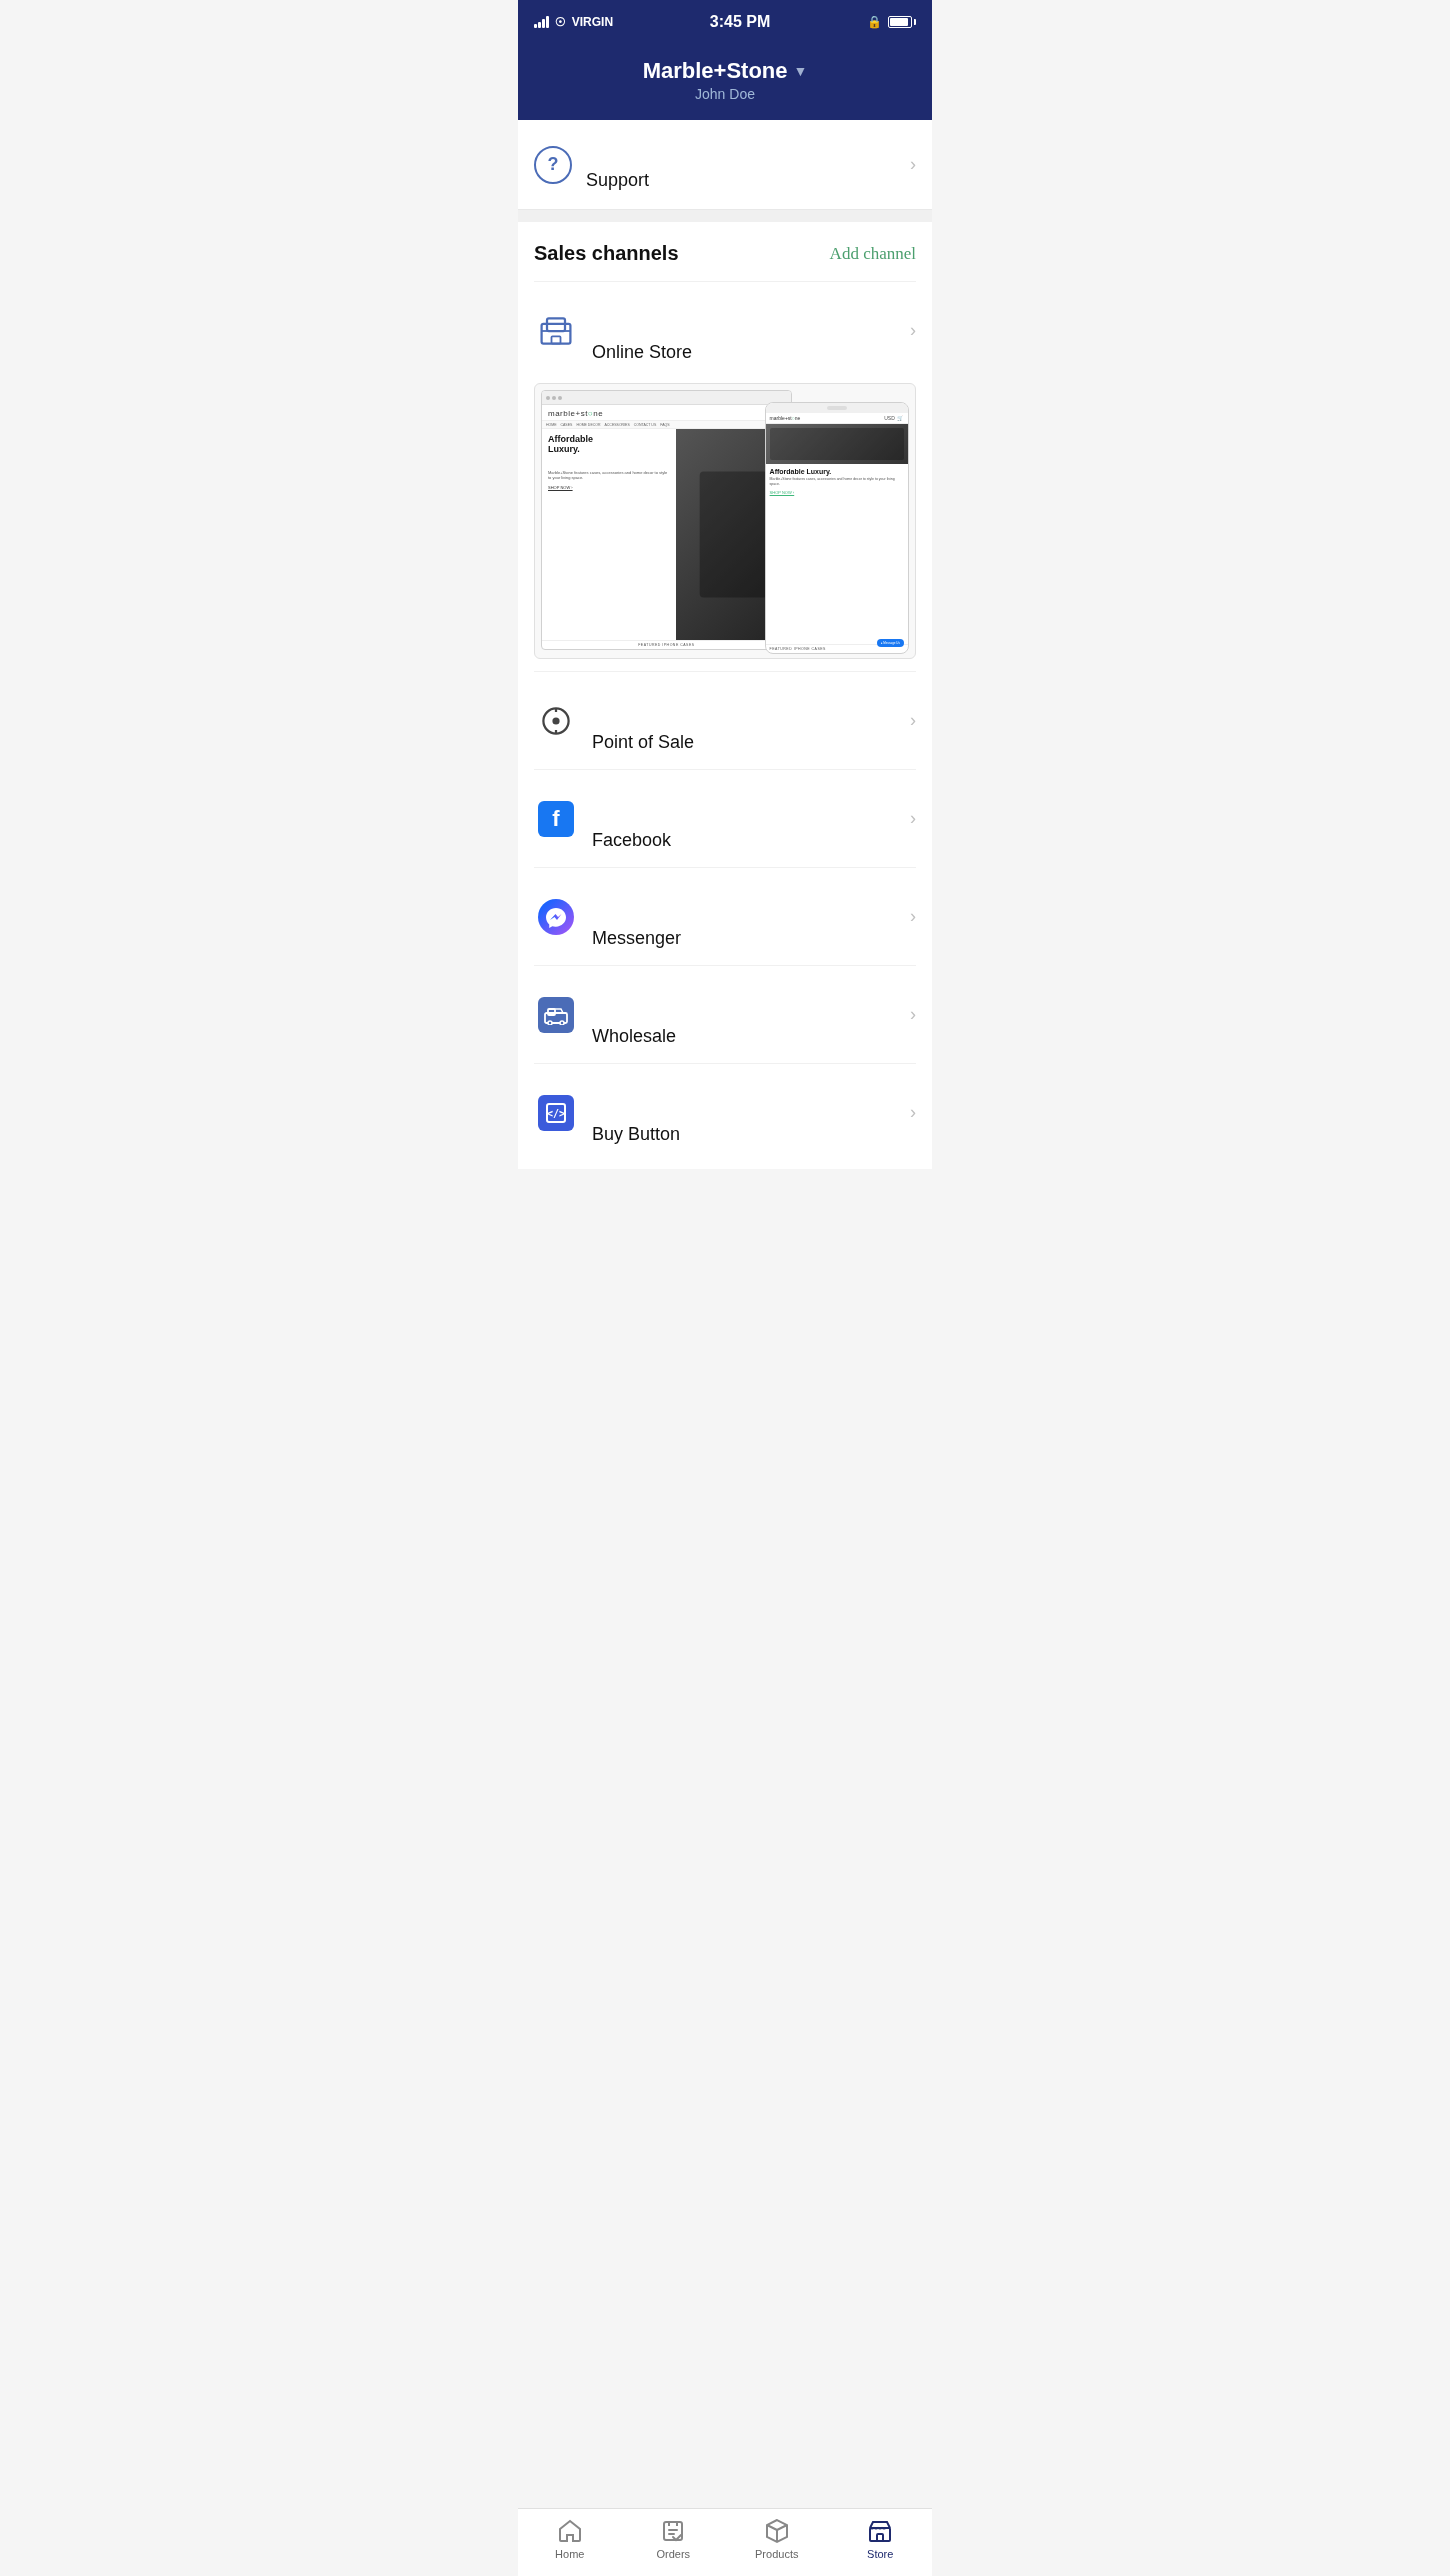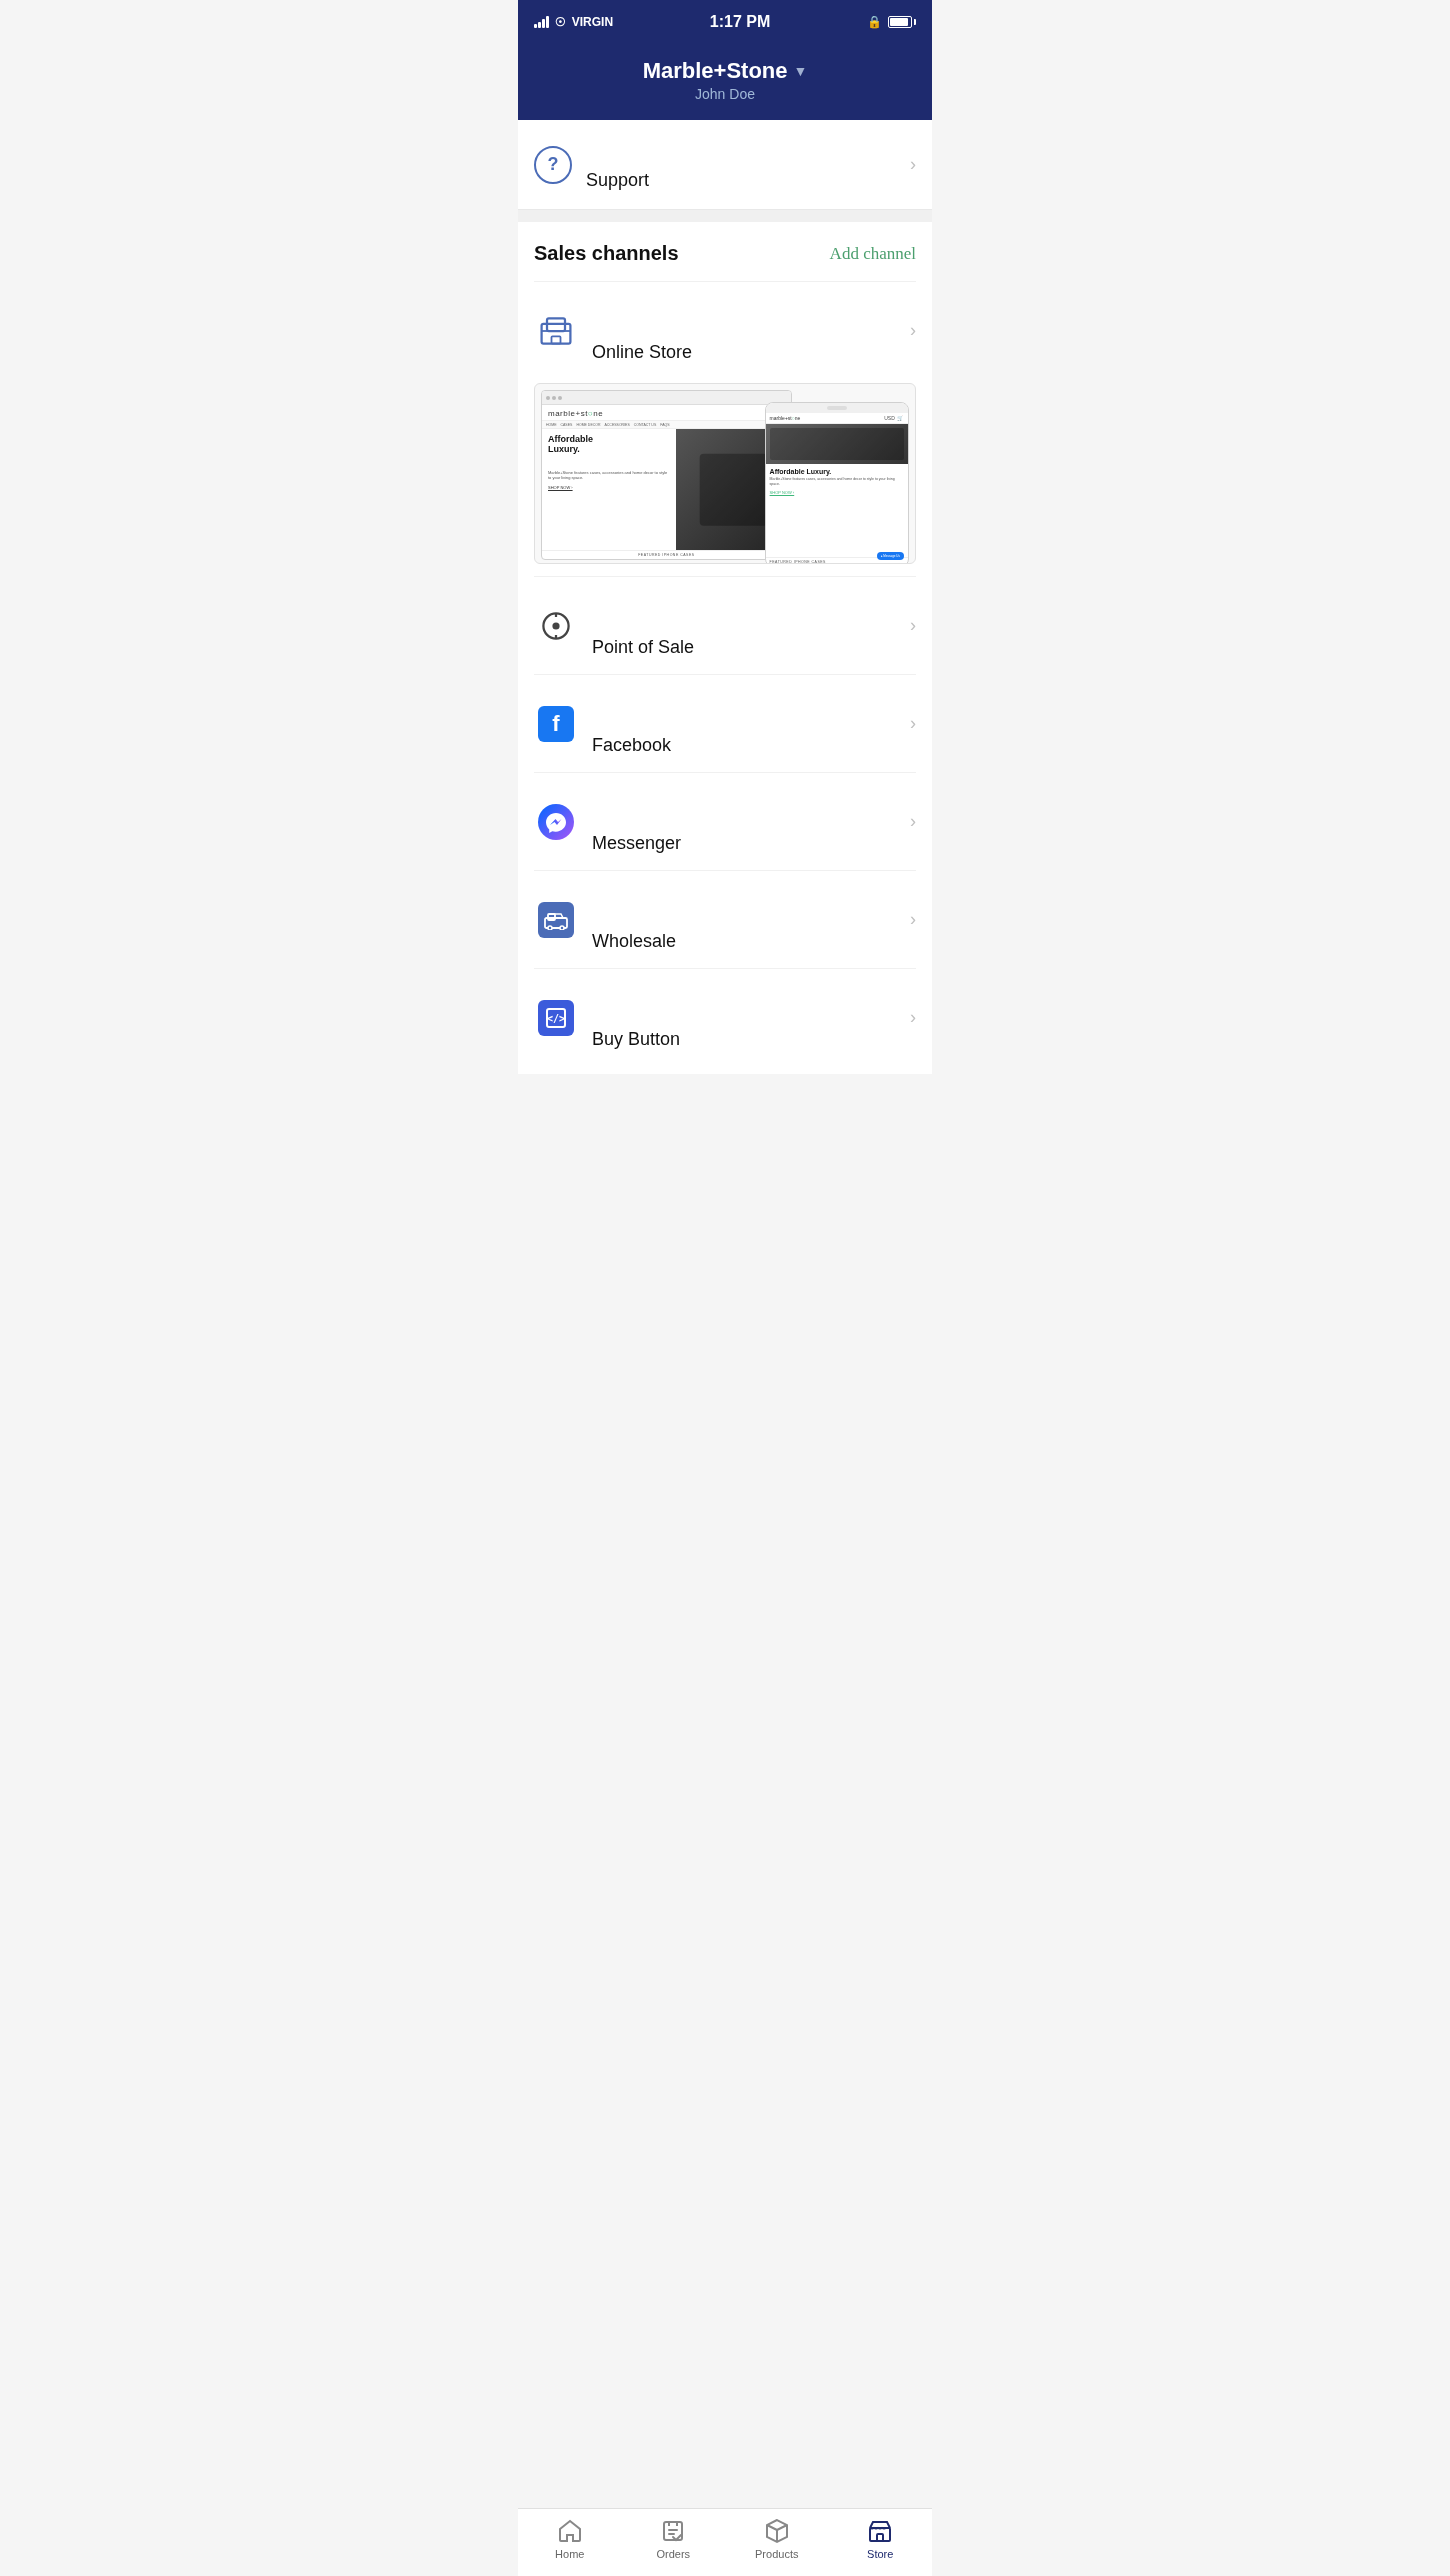--- a/index.html
+++ b/index.html
@@ -218,21 +218,21 @@
     }
 
     
     .store-preview {
       width: 100%;
       background: #f8f8f8;
       border: 1px solid #e0e0e0;
       border-radius: 6px;
       margin: 4px 0 12px;
       overflow: hidden;
-      height: 181px;
+      height: 276px;
       position: relative;
       text-decoration: underline;
     }
 
     .preview-desktop {
       position: absolute;
       left: 6px;
       top: 6px;
       width: 66%;
       height: 95%;
@@ -583,21 +583,21 @@
     <div class="status-bar-left">
       <div class="signal-bars">
         <span></span>
           <span></span>
           <span></span>
           <span></span>
       </div>
       <span>☉</span>
       <span>VIRGIN</span>
     </div>
-    <div class="status-bar-center">1:17 PM</div>
+    <div class="status-bar-center">3:45 PM</div>
     <div class="status-bar-right">
       <span>🔒</span>
       <div class="battery">
         <div class="battery-body">
           <div class="battery-fill"></div>
         </div>
         <div class="battery-tip"></div>
       </div>
     </div>
   </div>

